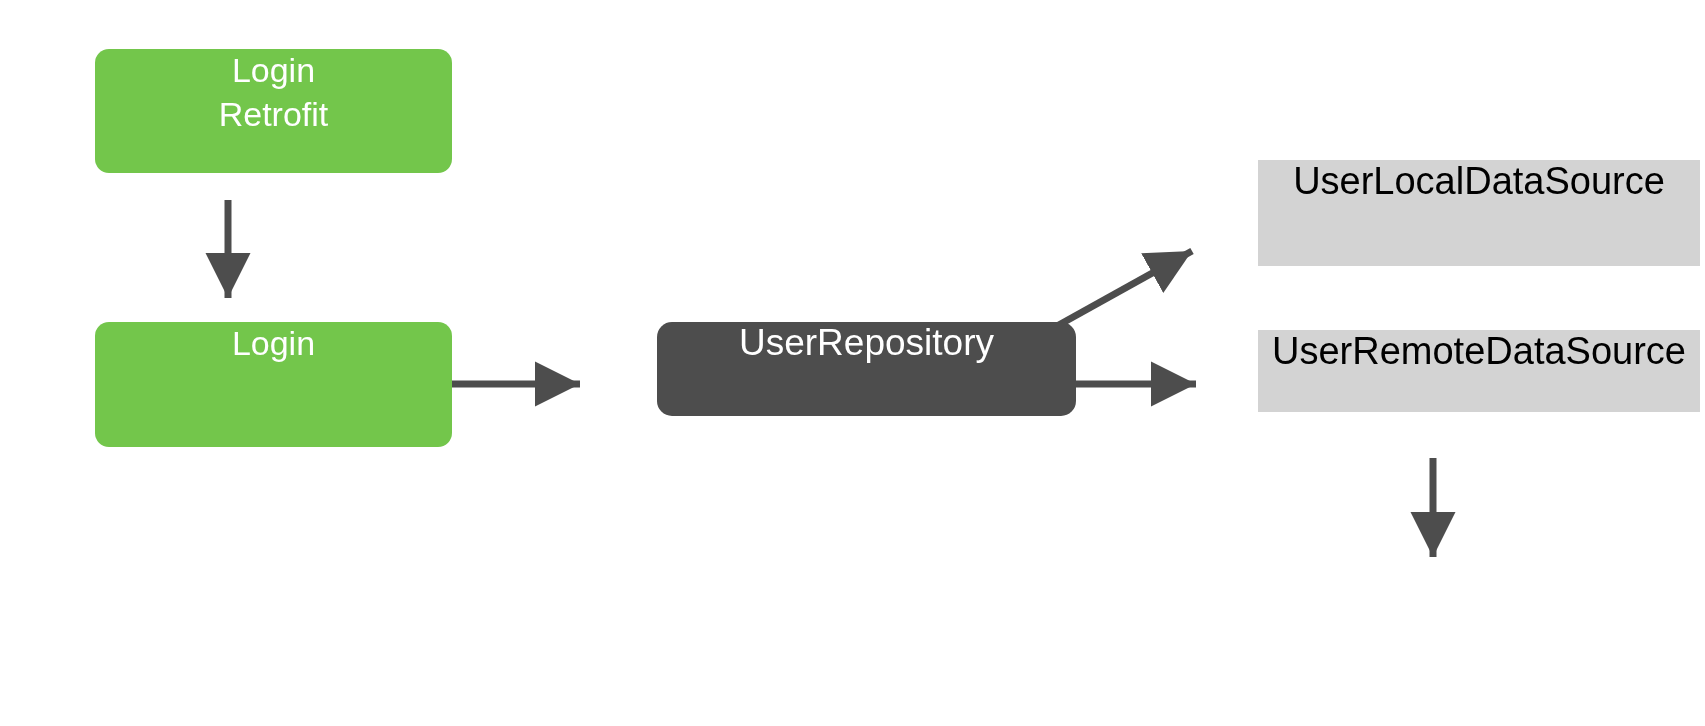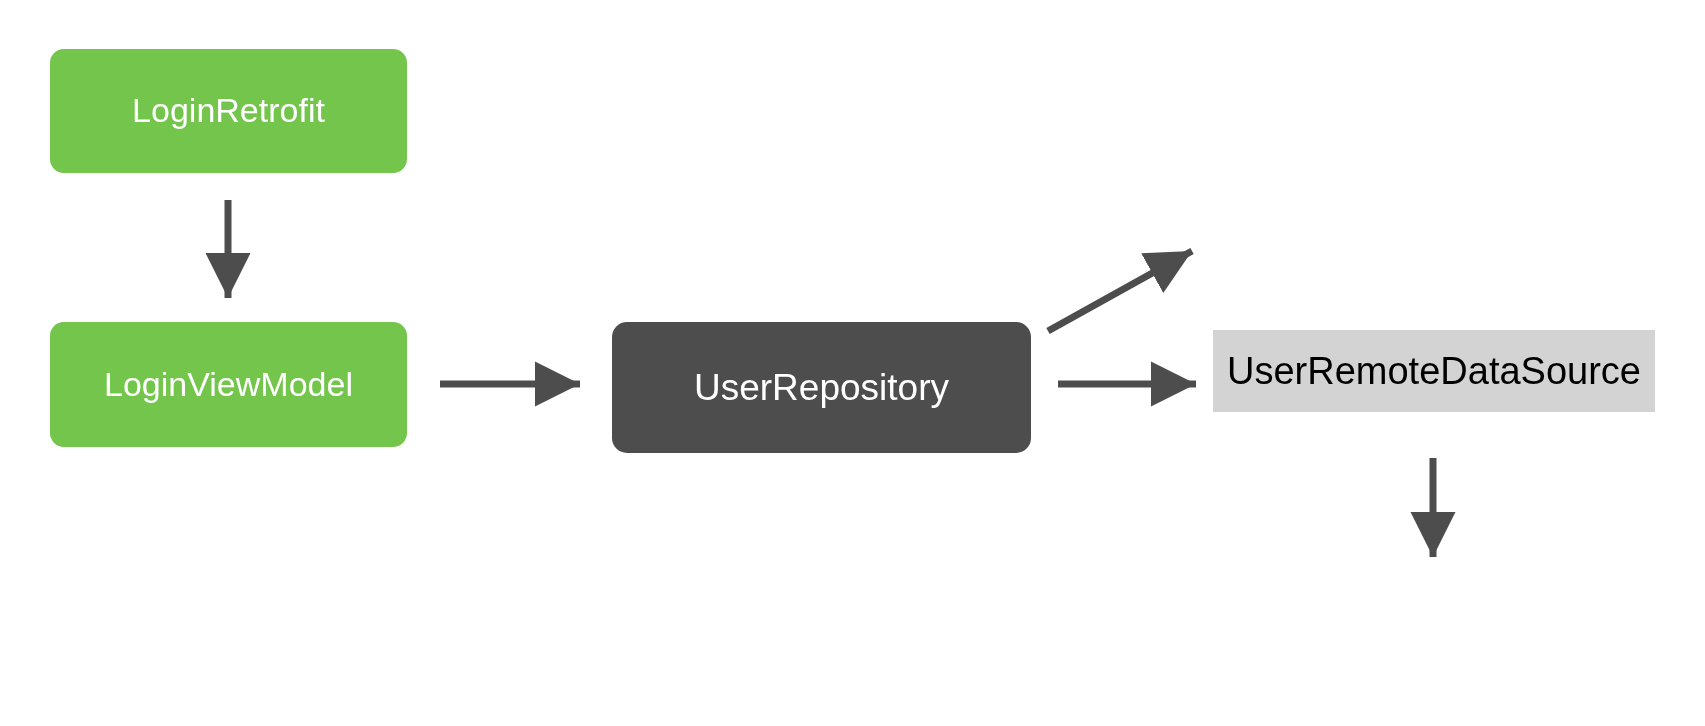--- a/index.html
+++ b/index.html
@@ -29,24 +29,25 @@
     position: absolute;
     left: 0; top: 0;
     width: 1705px;
     height: 726px;
   }
   .arrows-layer line { stroke: var(--arrow); stroke-width: 7; }
   .arrowhead-shape { fill: var(--arrow); }
   .node {
     position: absolute;
     display: flex;
-    flex-direction: row;
+    flex-direction: column;
     align-items: center;
-    justify-content: center;
+    justify-content: flex-start;
     text-align: center;
+    margin-left: 45px;
   }
   .node-green {
     background: var(--node-green);
     color: var(--text-on-green);
     border-radius: 14px;
     font-size: 34px;
     line-height: 1.28;
   }
   .node-dark {
     background: var(--node-dark);
@@ -59,21 +60,21 @@
     color: var(--text-on-gray);
     font-size: 38px;
   }
   .node-light {
     background: var(--node-light);
     color: var(--text-on-gray);
     font-size: 38px;
   }
   #node-login-activity   { left: 50px;   top: 49px;  width: 357px; height: 124px; }
   #node-login-viewmodel  { left: 50px;   top: 322px; width: 357px; height: 125px; }
-  #node-user-repository  { left: 612px;  top: 322px; width: 419px; height: 131px; }
+  #node-user-repository  { left: 612px;  top: 322px; width: 419px; height: 94px; }
   #node-user-local-data-source  { left: 1213px; top: 160px; width: 442px; height: 106px; }
   #node-user-remote-data-source { left: 1213px; top: 330px; width: 442px; height: 82px; }
   #node-retrofit         { left: 1257px; top: 569px; width: 355px; height: 108px; }
 </style>
 </head>
 <body>
 
 <div class="canvas">
 
   <svg class="arrows-layer" viewBox="0 0 1705 726" xmlns="http://www.w3.org/2000/svg">
@@ -89,26 +90,28 @@
     <line x1="1433" y1="458" x2="1433" y2="557" marker-end="url(#arrowhead)"></line>
   </svg>
 
   <div class="node node-green" id="node-login-activity">
     <span>Login</span>
     <span>Retrofit</span>
   </div>
 
   <div class="node node-green" id="node-login-viewmodel">
     <span>Login</span>
-    <span>ViewModel</span>
   </div>
 
   <div class="node node-dark" id="node-user-repository">
     <span>UserRepository</span>
   </div>
 
+  <div class="node node-gray" id="node-user-local-data-source">
+    <span>UserLocalDataSource</span>
+  </div>
 
   <div class="node node-gray" id="node-user-remote-data-source">
     <span>UserRemoteDataSource</span>
   </div>
 
 
 </div>
 
 </body></html>

